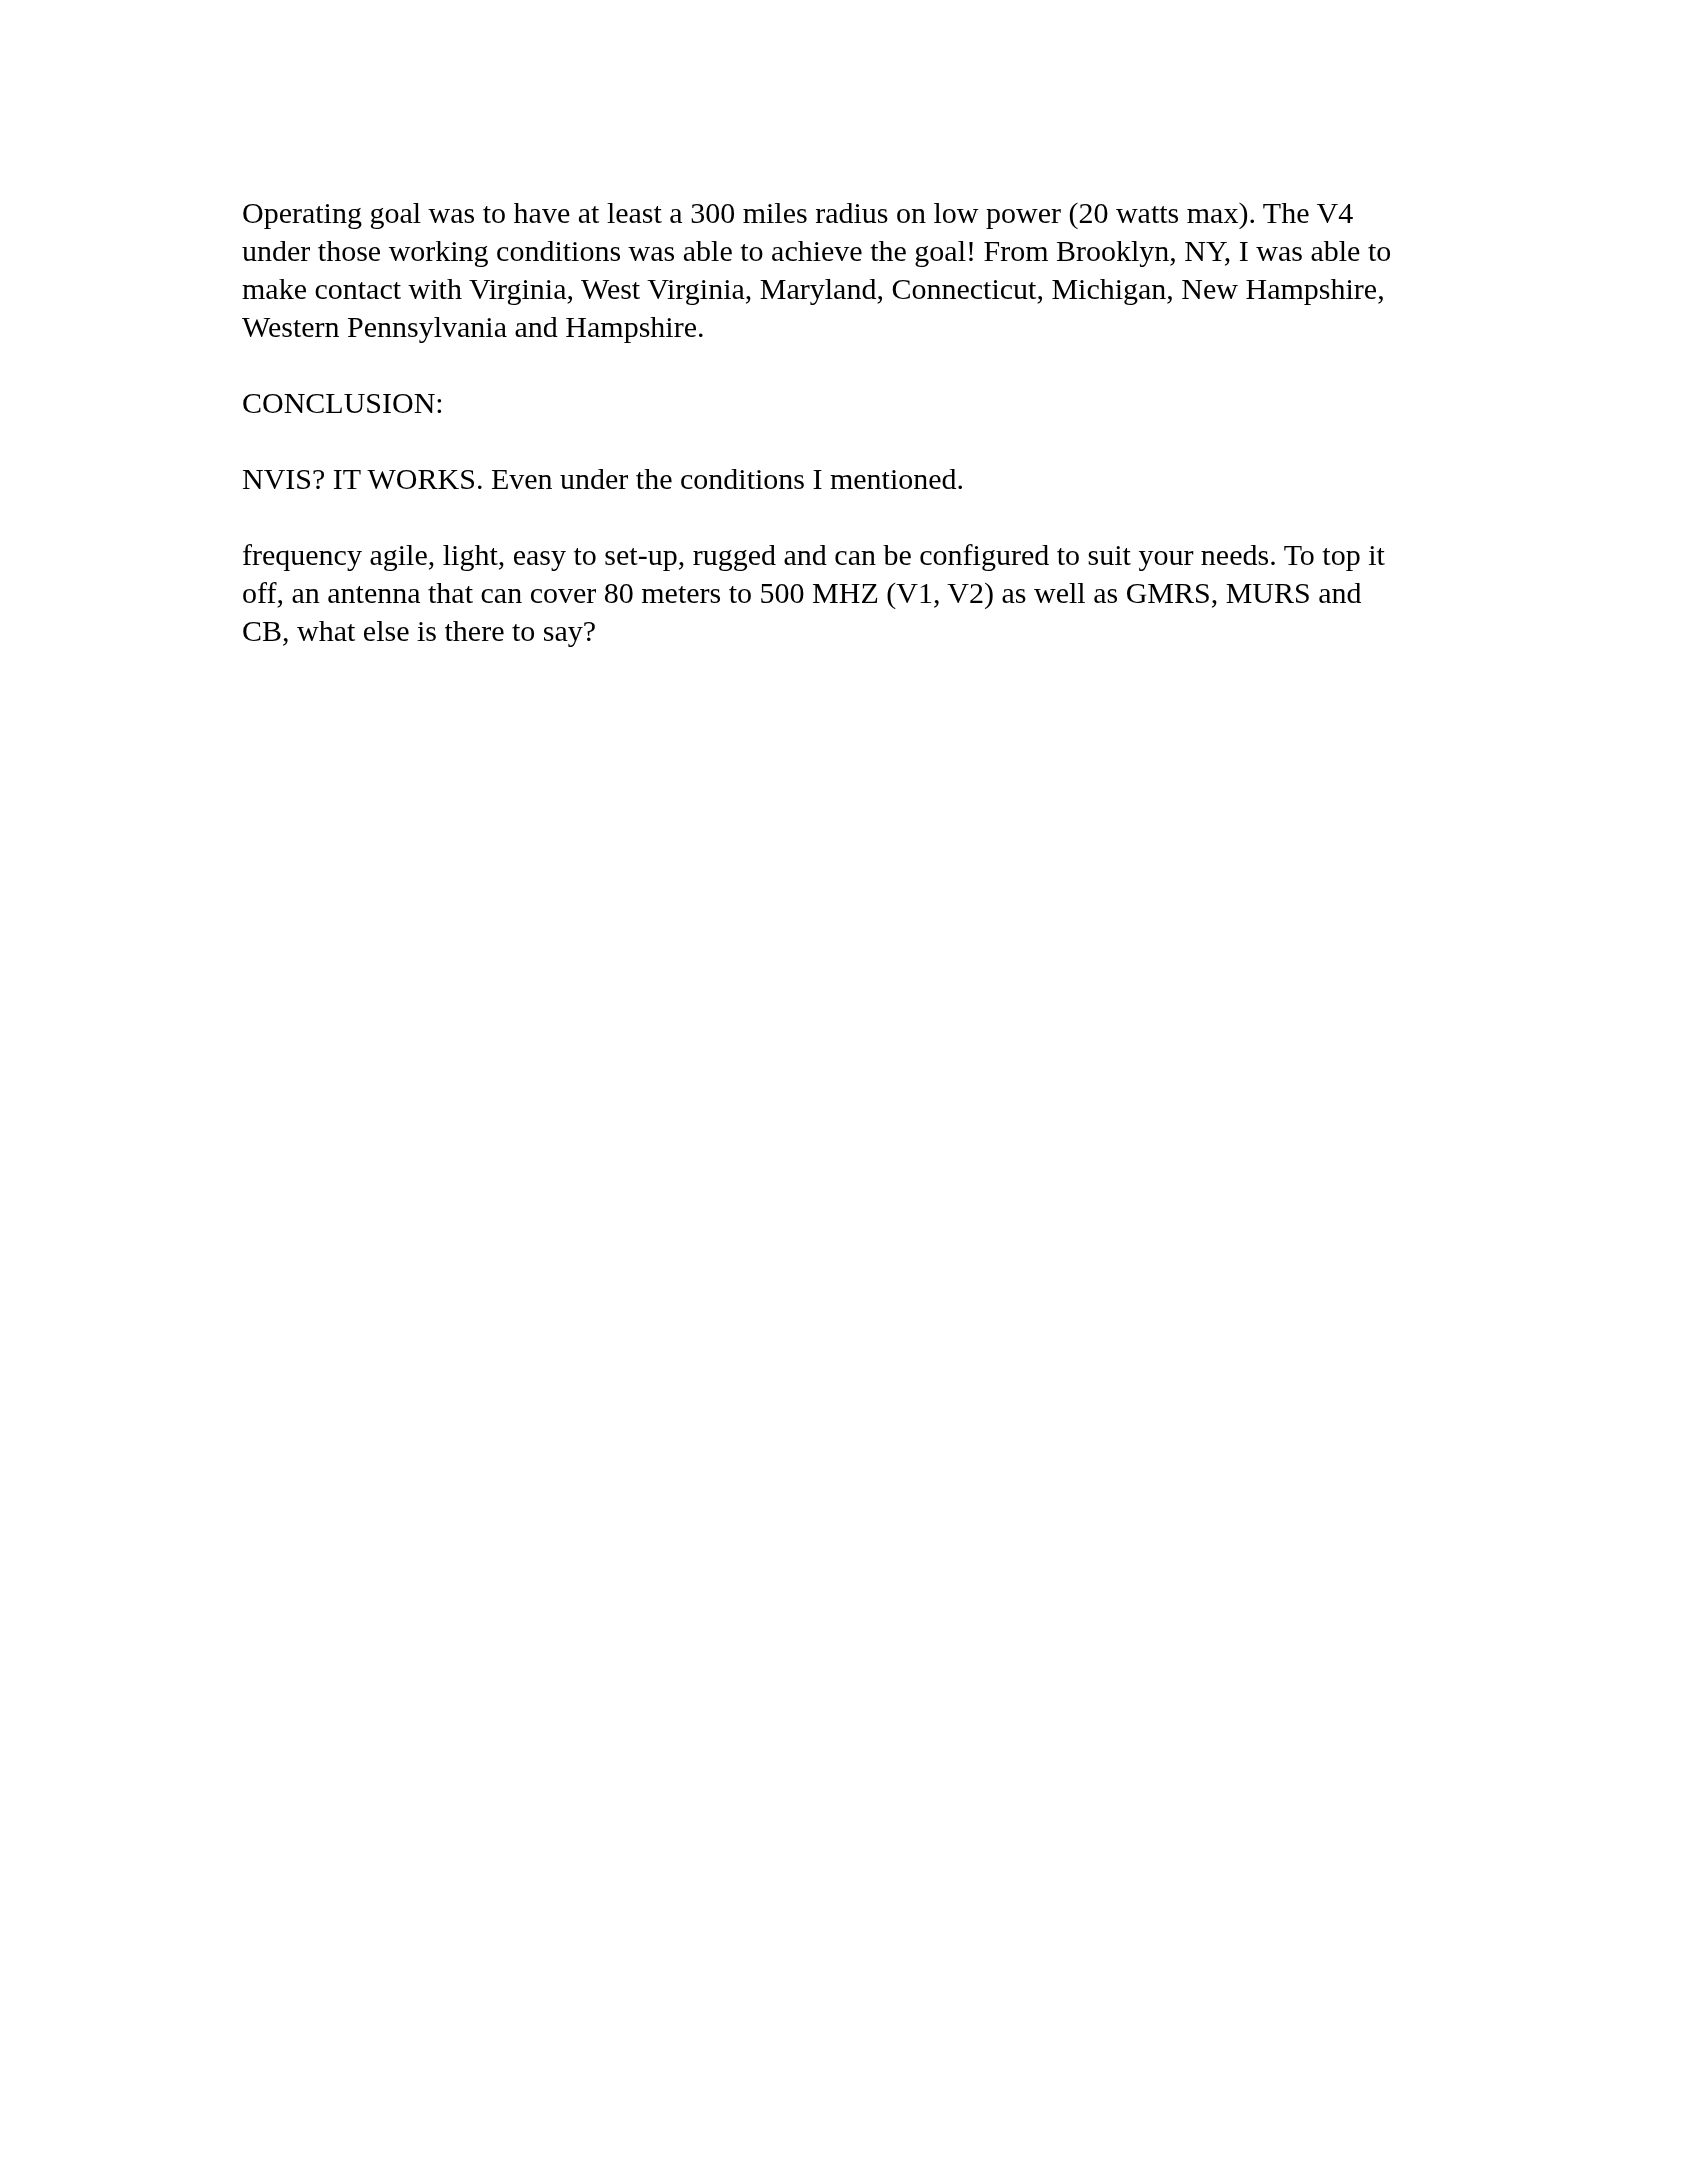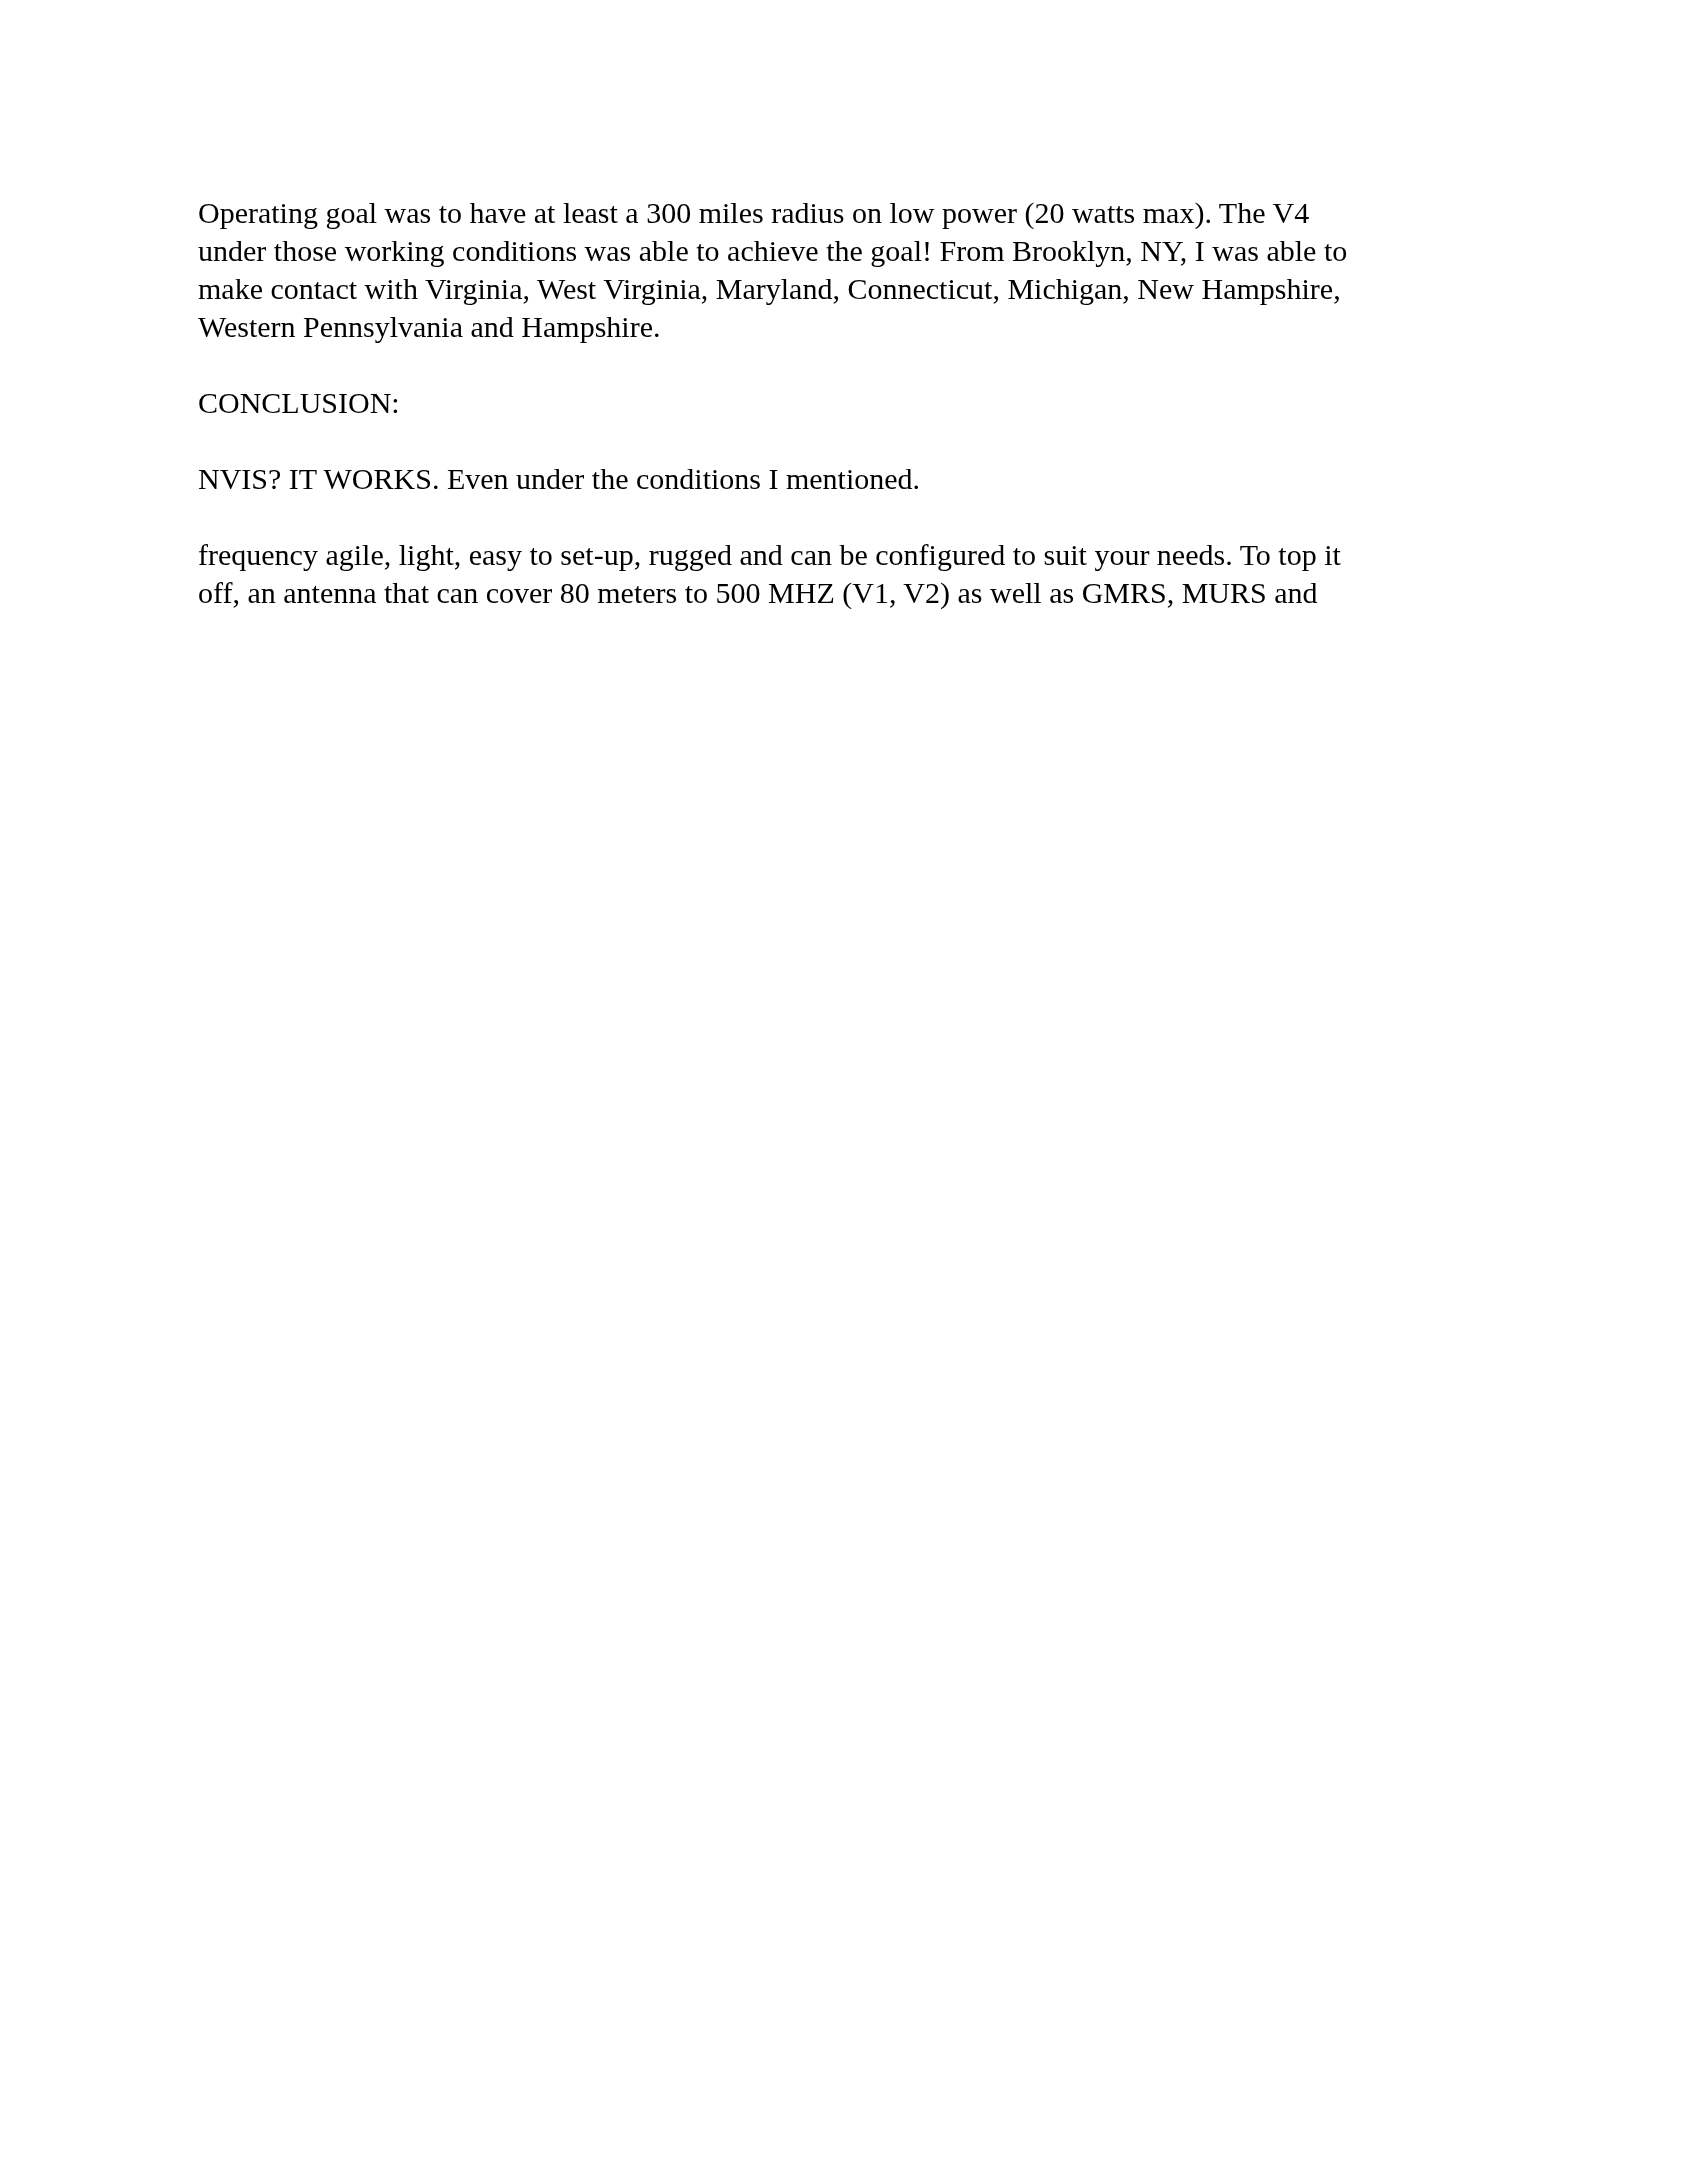--- a/index.html
+++ b/index.html
@@ -23,20 +23,21 @@
       line-height: 38px;
       color: #000000;
     }
     .para {
       margin: 0 0 38px 0;
       white-space: normal;
     }
     .line {
       display: block;
       white-space: nowrap;
+      margin-left: 44px;
     }
   </style>
 </head>
 <body>
 
 <div class="page">
   <p class="para">
     <span class="line">Operating goal was to have at least a 300 miles radius on low power (20 watts max). The V4</span>
     <span class="line">under those working conditions was able to achieve the goal! From Brooklyn, NY, I was able to</span>
     <span class="line">make contact with Virginia, West Virginia, Maryland, Connecticut, Michigan, New Hampshire,</span>
@@ -44,15 +45,16 @@
   </p>
   <p class="para">
     <span class="line">CONCLUSION:</span>
   </p>
   <p class="para">
     <span class="line">NVIS? IT WORKS. Even under the conditions I mentioned.</span>
   </p>
   <p class="para">
     <span class="line">frequency agile, light, easy to set-up, rugged and can be configured to suit your needs. To top it</span>
     <span class="line">off, an antenna that can cover 80 meters to 500 MHZ (V1, V2) as well as GMRS, MURS and</span>
+    <span class="line">CB, what else is there to say?</span>
   </p>
 </div>
 
 
 </body></html>

